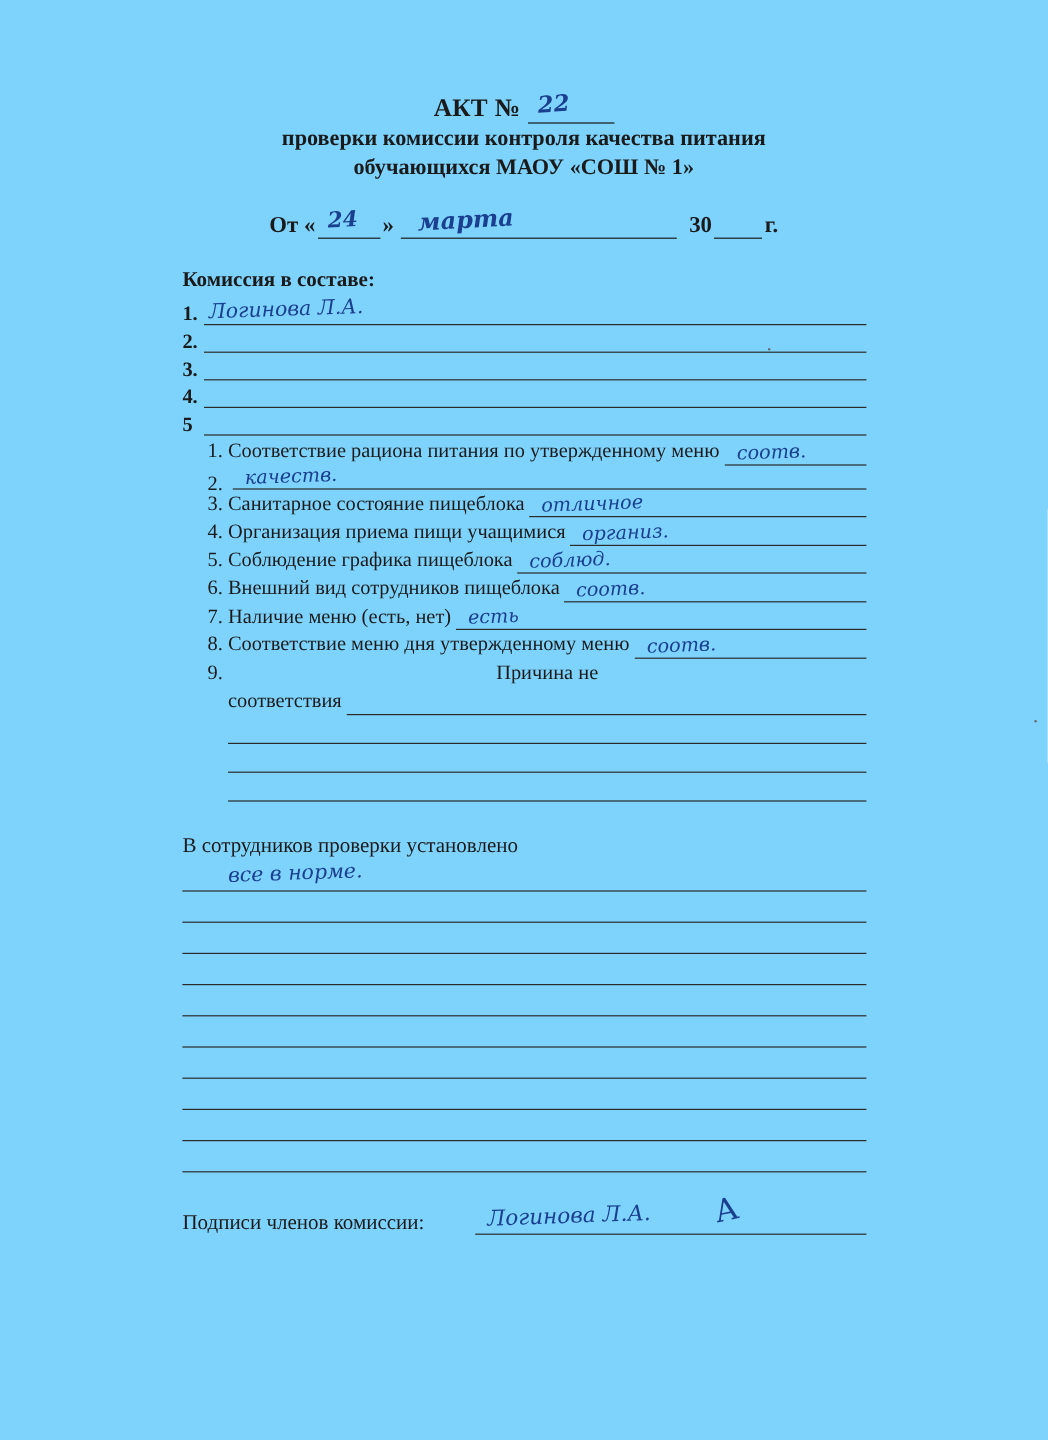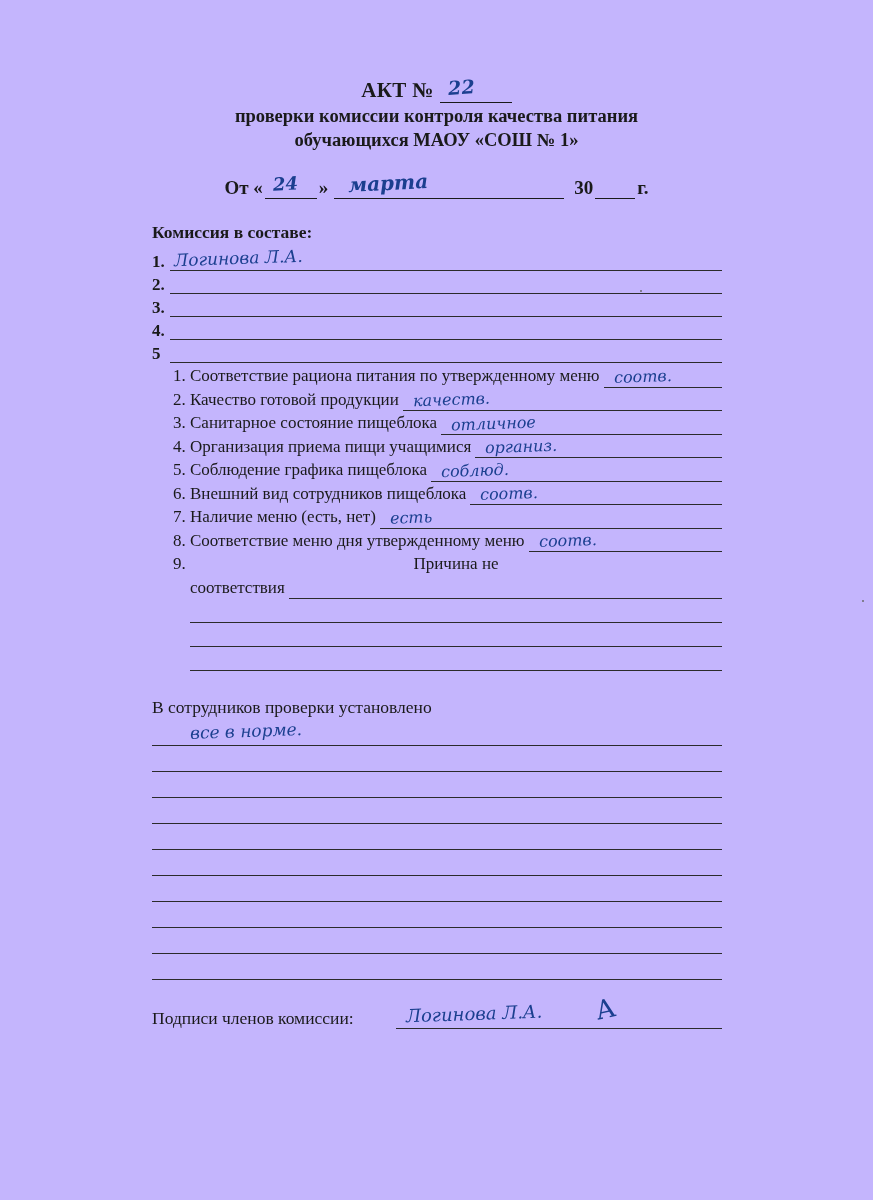--- a/index.html
+++ b/index.html
@@ -13,21 +13,21 @@
     position: relative;
     font-family: "Liberation Serif", serif;
     color: #1a1a1a;
     overflow: hidden;
   }
   .page {
     position: absolute;
     left: 0; top: 0;
     width: 873px;
     height: 1200px;
-    background: #c4b5fd;
+    background: #7dd3fc;
   }
 
   
   .title-block {
     margin-top: 78px;
     text-align: center;
   }
   .title-line1 {
     font-size: 21px;
     font-weight: bold;
@@ -323,21 +323,20 @@
       <li>
         <div class="q-row">
           <span class="q-text">Соответствие рациона питания по утвержденному меню</span>
           <span class="q-blank">
             <span class="hand hand-answer">соотв.</span>
           </span>
         </div>
       </li>
       <li>
         <div class="q-row">
-          <span class="q-text">Качество готовой продукции</span>
           <span class="q-blank">
             <span class="hand hand-answer">качеств.</span>
           </span>
         </div>
       </li>
       <li>
         <div class="q-row">
           <span class="q-text">Санитарное состояние пищеблока</span>
           <span class="q-blank">
             <span class="hand hand-answer">отличное</span>

